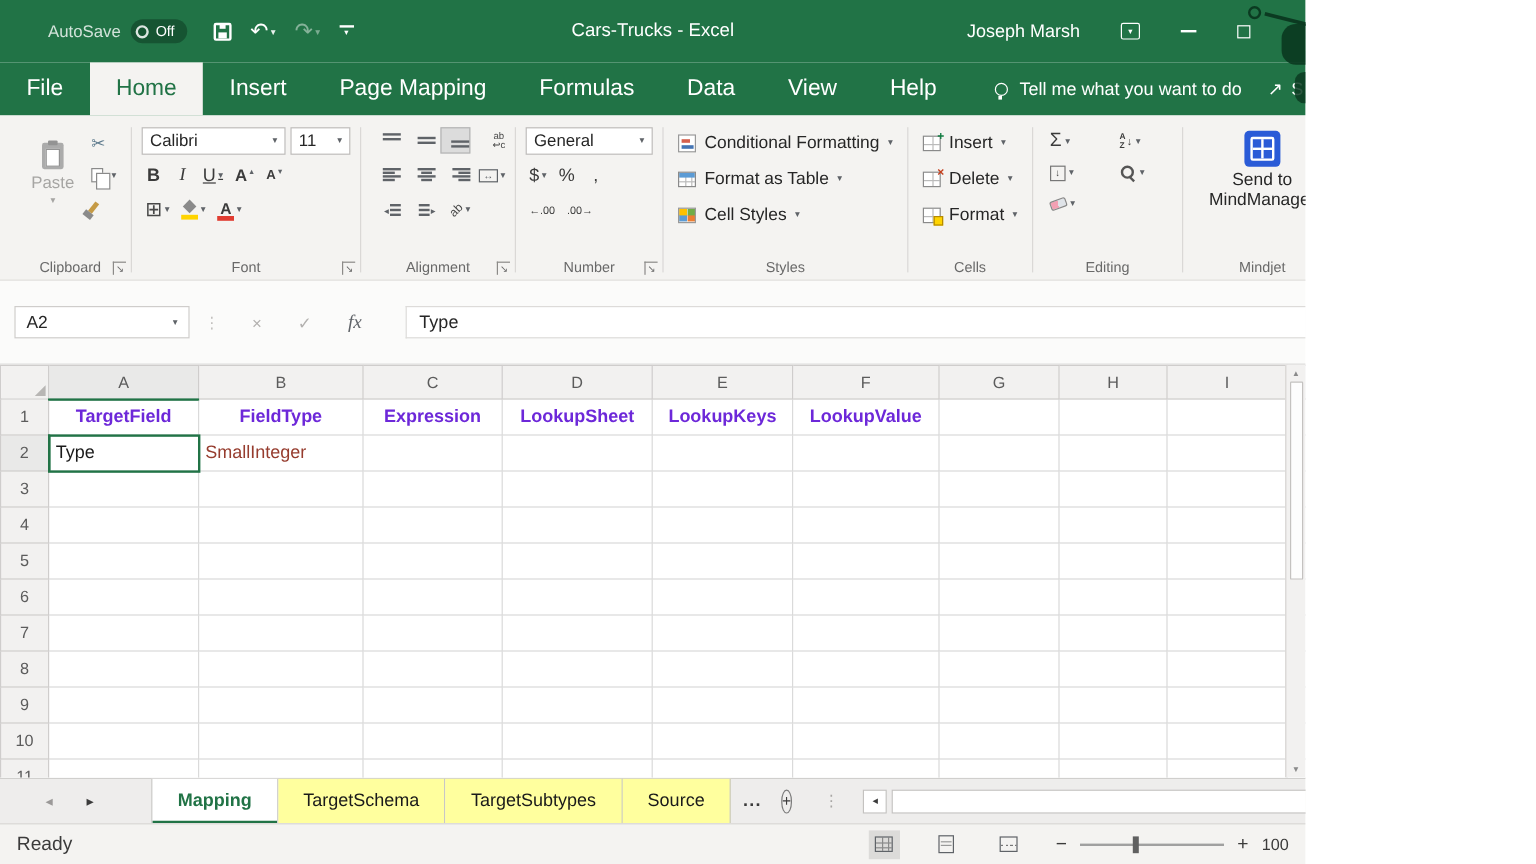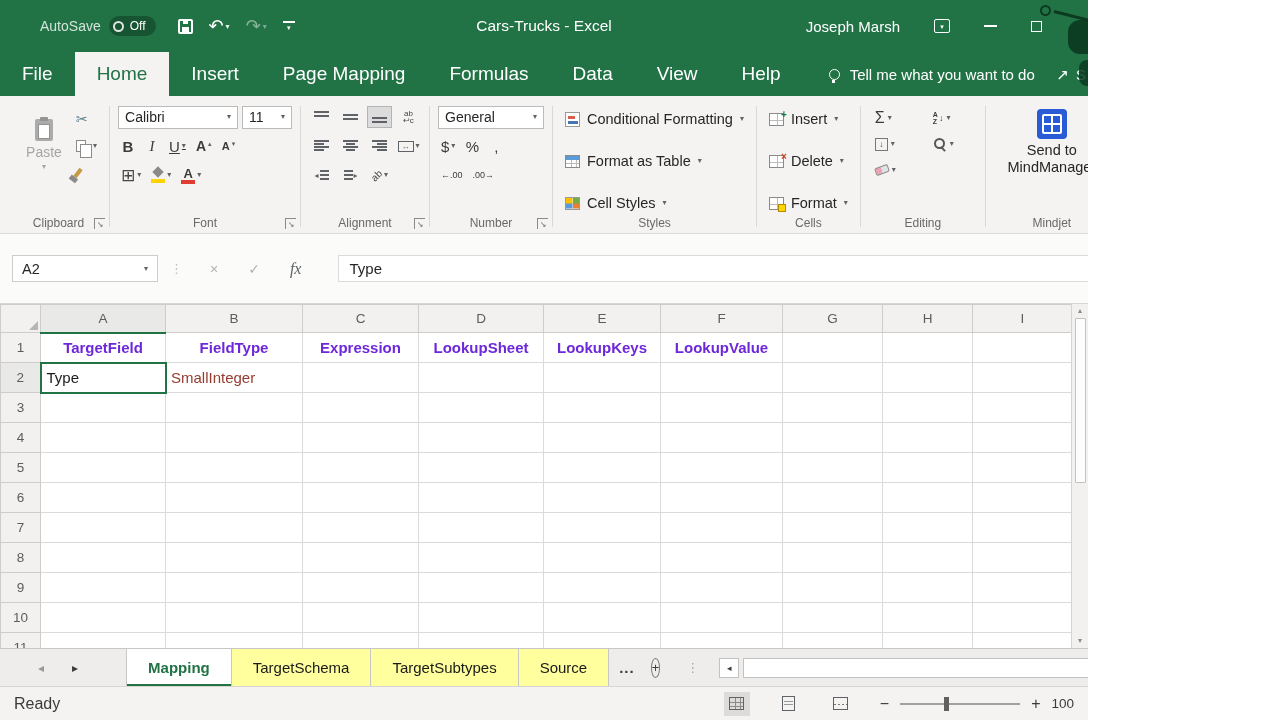--- a/index.html
+++ b/index.html
@@ -83,39 +83,39 @@
   .smlA{font-size:11px;font-weight:bold;color:#3b3b3b}
   .tri{font-size:7px;line-height:7px;margin-top:-6px;color:#5f6368}
   .ic-borders{font-size:17px;line-height:17px;color:#474747;font-family:"DejaVu Sans",sans-serif}
   .ic-fill{display:flex;flex-direction:column;align-items:center}
   .bucket{width:8px;height:8px;background:#8a8a8a;transform:rotate(45deg);margin-bottom:3px}
   .cbar{width:14px;height:4px}
   .cbar.yellow{background:#ffd400}
   .cbar.red{background:#e03c31}
   .ic-fontcolor{display:flex;flex-direction:column;align-items:center}
   .ic-fontcolor .A{font-size:13px;font-weight:bold;color:#3b3b3b;line-height:13px}
-  .albtn{width:25px;height:22px;display:flex;align-items:center;justify-content:center;gap:2px}
+  .albtn{width:25px;height:22px;display:flex;align-items:center;justify-content:flex-end;gap:2px}
   .albtn.on{background:#dcdcdc;border:1px solid #b4b4b4}
   .lns{width:15px;height:12px;background-repeat:no-repeat;
     background-image:linear-gradient(#5f6368,#5f6368),linear-gradient(#5f6368,#5f6368),linear-gradient(#5f6368,#5f6368),linear-gradient(#5f6368,#5f6368)}
   .ln-top{background-size:15px 2px,15px 2px,0 0,0 0;background-position:0 0,0 4px}
   .ln-vmid{background-size:15px 2px,15px 2px,0 0,0 0;background-position:0 3px,0 7px}
   .ln-bot{background-size:15px 2px,15px 2px,0 0,0 0;background-position:0 6px,0 10px}
   .ln-left{background-size:15px 2px,10px 2px,15px 2px,10px 2px;background-position:0 0,0 3px,0 6px,0 9px}
   .ln-center{background-size:15px 2px,9px 2px,15px 2px,9px 2px;background-position:0 0,3px 3px,0 6px,3px 9px}
   .ln-right{background-size:15px 2px,10px 2px,15px 2px,10px 2px;background-position:0 0,5px 3px,0 6px,5px 9px}
   .wrap-ic{display:flex;flex-direction:column;align-items:center;font-size:8px;line-height:7px;color:#474747}
   .merge-ic{width:16px;height:11px;border:1px solid #5f6368;display:flex;align-items:center;justify-content:center;font-size:8px;color:#5f6368}
   .ind{display:flex;align-items:center;gap:1px;color:#5f6368;font-size:8px}
   .ln-ind{width:9px;height:10px;background-repeat:no-repeat;
     background-image:linear-gradient(#5f6368,#5f6368),linear-gradient(#5f6368,#5f6368),linear-gradient(#5f6368,#5f6368),linear-gradient(#5f6368,#5f6368);
     background-size:9px 2px,9px 2px,9px 2px,0 0;background-position:0 0,0 4px,0 8px}
   .rot-ab{transform:rotate(-45deg);font-size:10px;color:#474747;display:inline-block}
   .decbtn{font-size:9px;color:#3b3b3b;height:22px;display:flex;align-items:center;padding:0 3px;white-space:nowrap}
-  .stack{display:flex;flex-direction:column;justify-content:flex-start;gap:16px;padding-top:4px}
+  .stack{display:flex;flex-direction:column;justify-content:flex-start;gap:4px;padding-top:4px}
   .wbtn{display:flex;align-items:center;gap:7px;height:26px;padding:0 4px;font-size:14.5px;color:#262626;white-space:nowrap}
   .ic-cf{width:15px;height:15px;border:1px solid #999;background-color:#fff;background-repeat:no-repeat;
     background-image:linear-gradient(#d6604d,#d6604d),linear-gradient(#4575b4,#4575b4);
     background-size:7px 3px,10px 3px;background-position:2px 3px,2px 8px}
   .ic-fat{width:15px;height:13px;border:1px solid #8a8a8a;background-color:#fff;background-repeat:no-repeat;
     background-image:linear-gradient(#5b9bd5,#5b9bd5),linear-gradient(#bbb,#bbb),linear-gradient(#bbb,#bbb),linear-gradient(#bbb,#bbb);
     background-size:100% 4px,100% 1px,1px 100%,1px 100%;background-position:0 0,0 7px,5px 0,10px 0}
   .ic-cs{width:15px;height:13px;border:1px solid #999;background-repeat:no-repeat;
     background-image:linear-gradient(#ffc000,#ffc000),linear-gradient(#70ad47,#70ad47),linear-gradient(#5b9bd5,#5b9bd5),linear-gradient(#ed7d31,#ed7d31);
     background-size:50% 50%,50% 50%,50% 50%,50% 50%;background-position:0 0,100% 0,0 100%,100% 100%}

